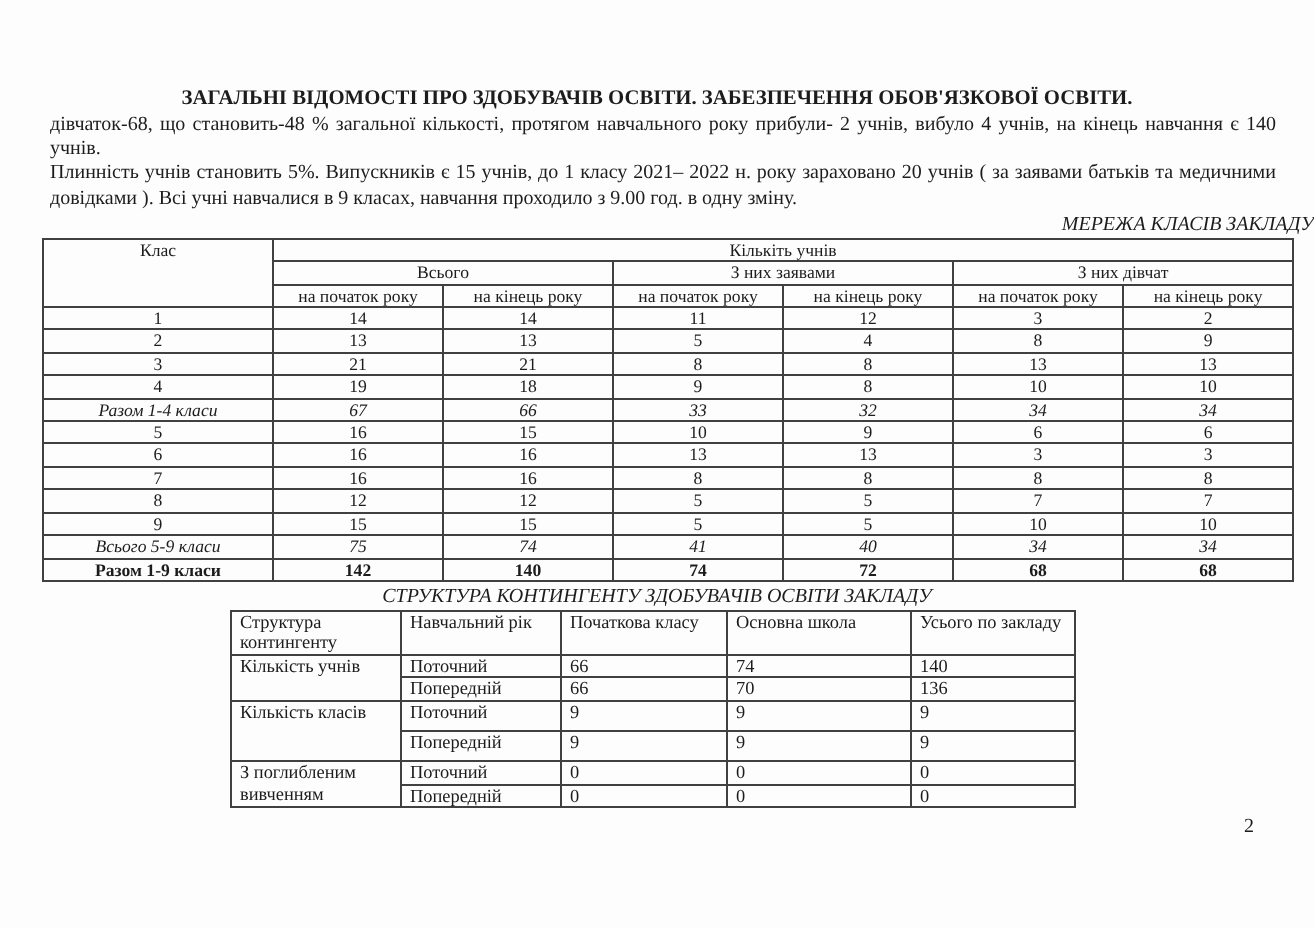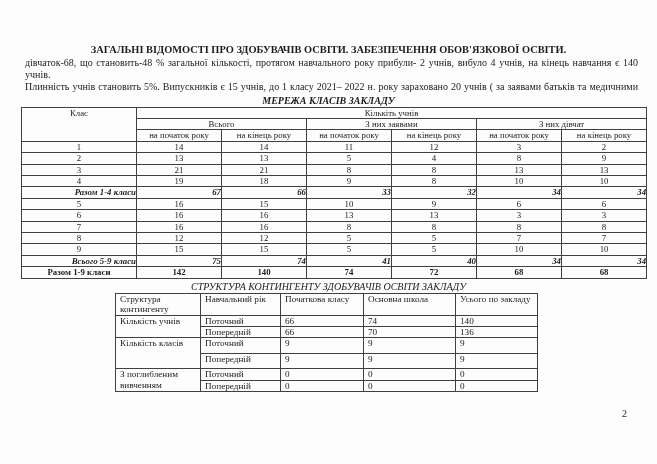--- a/index.html
+++ b/index.html
@@ -20,38 +20,38 @@
   }
   .para {
     margin: 1px 19px 0 25px;
     font-size: 10px;
     line-height: 12.2px;
   }
   .para .line { text-align: justify; text-align-last: justify; }
   .para .line.first { text-indent: 28px; }
   .para .line.last { text-align-last: left; }
   .t1-title {
-    text-align: center;
-    font-size: 10px;
-    font-weight: bold;
+    text-align: right;
+    font-size: 10px;
+    font-weight: normal;
     font-style: italic;
     line-height: 11px;
     margin-top: 1px;
   }
   table { border-collapse: collapse; table-layout: fixed; }
   td, th { border: 1px solid #404040; font-weight: normal; overflow: hidden; }
   .t1 {
     margin-left: 21px;
     margin-top: 1px;
     width: 625px;
     font-size: 8.8px;
   }
   .t1 td, .t1 th { text-align: center; padding: 0; line-height: 10.4px; }
   .t1 .vt { vertical-align: top; }
-  .r-bi td { font-weight: bold; font-style: italic; text-align: right; }
+  .r-bi td { font-weight: normal; font-style: italic; }
   .r-b td { font-weight: bold; text-align: center; }
   .t2-title {
     text-align: center;
     font-size: 10px;
     font-style: italic;
     line-height: 11px;
     margin-top: 2px;
   }
   .t2 {
     margin-left: 115px;
@@ -69,20 +69,21 @@
   }
 </style>
 </head>
 <body>
 
 <div class="doc-title">ЗАГАЛЬНІ ВІДОМОСТІ ПРО ЗДОБУВАЧІВ ОСВІТИ. ЗАБЕЗПЕЧЕННЯ ОБОВ'ЯЗКОВОЇ ОСВІТИ.</div>
 
 <div class="para">
   <div class="line">дівчаток-68, що становить-48 % загальної кількості, протягом навчального року прибули- 2 учнів, вибуло 4 учнів, на кінець навчання є 140 учнів.</div>
   <div class="line">Плинність учнів становить 5%. Випускників є 15 учнів, до 1 класу 2021– 2022 н. року зараховано 20 учнів ( за заявами батьків та медичними</div>
+  <div class="line last">довідками ). Всі учні навчалися в 9 класах, навчання проходило з 9.00 год. в одну зміну.</div>
 </div>
 
 <div class="t1-title">МЕРЕЖА КЛАСІВ ЗАКЛАДУ</div>
 
 <table class="t1">
   <colgroup>
     <col style="width:115px">
       <col style="width:85px">
       <col style="width:85px">
       <col style="width:85px">

